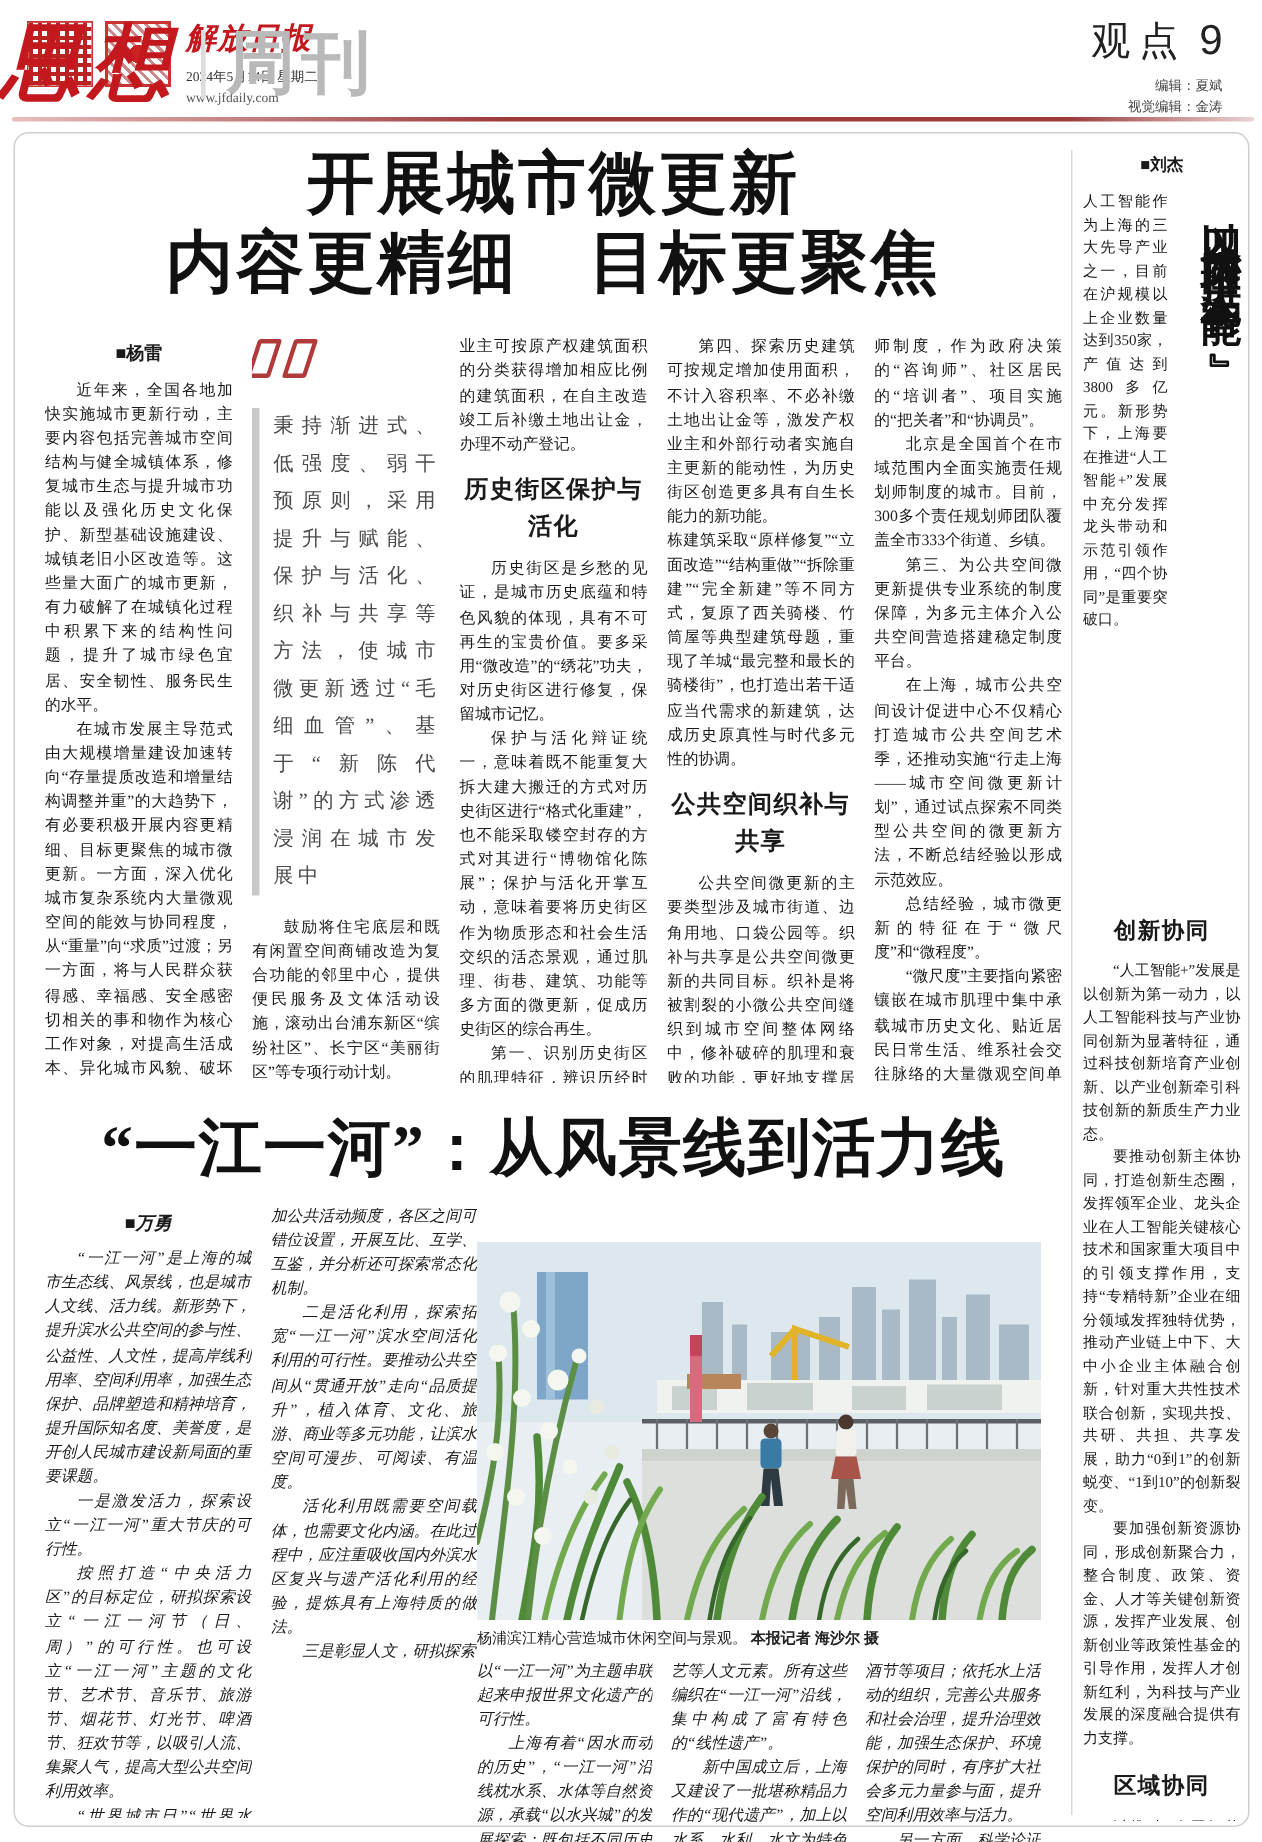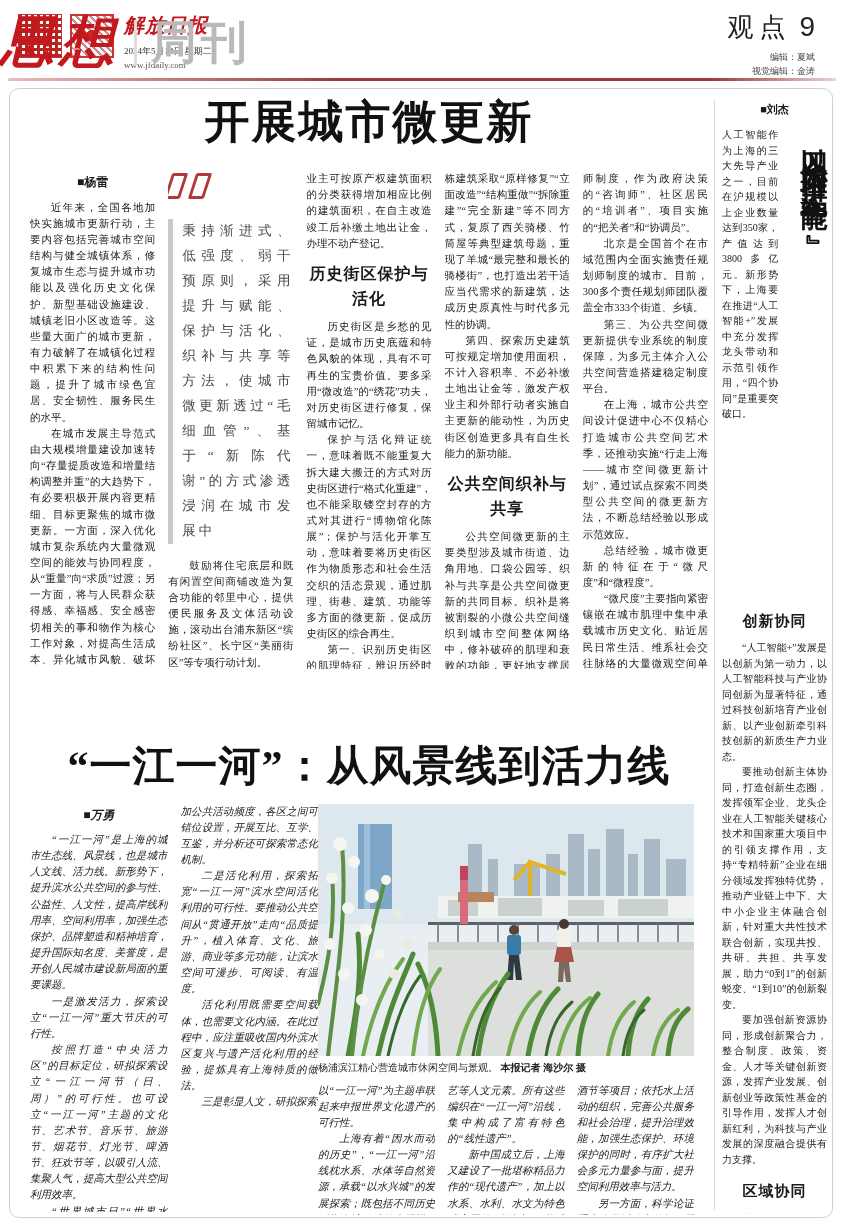--- a/index.html
+++ b/index.html
@@ -52,21 +52,21 @@
               transform:skewX(-18deg); margin-right:8px; border-radius:2px; background:#fff; }
   .pq-text { border-left:5px solid #c9c9c9; padding-left:9px; font-size:13.5px; line-height:1.85;
              color:#4a4a4a; letter-spacing:3px; text-align:justify; }
 
   
   #bot-art { position:absolute; left:30px; top:742px; width:678px; height:472px; }
   #bot-art .headline { font-size:42px; letter-spacing:1px; }
   #bot-body { display:flex; margin-top:12px; height:408px; }
   #bot-left { width:288px; display:flex; gap:13px; height:100%; overflow:hidden; }
   #bot-left .col { font-style:italic; font-size:10.5px; }
-  #bot-right { width:376px; }
+  #bot-right { width:376px;margin-top:24px; }
   #photo { width:376px; height:252px; overflow:hidden; background:#dfe7ea; }
   #caption { font-size:10px; margin-top:5px; color:#222; }
   #caption b { font-family:"Liberation Sans",sans-serif; }
   #bot-cols { display:flex; gap:12px; margin-top:8px; height:132px; overflow:hidden; }
   #bot-cols .col { font-style:italic; font-size:10.5px; }
 
   
   #sidebar { position:absolute; left:714px; top:96px; width:119px; height:1118px; padding:4px 6px 0 8px; overflow:hidden; }
   #sidebar:before { content:""; position:absolute; left:0; top:4px; bottom:4px; width:1px; background:#d9d9d9; }
   #side-top { display:flex; }
@@ -103,20 +103,21 @@
       </div>
     </div>
     <div id="rule"></div>
   </div>
 
   <div id="frame"></div>
 
   <div id="main-art">
     <div class="headline">
       <div>开展城市微更新</div>
+      <div>内容更精细　目标更聚焦</div>
     </div>
     <div id="main-cols">
       <div class="col">
           <div class="byline">■杨雷</div>
           <p class="para">近年来，全国各地加快实施城市更新行动，主要内容包括完善城市空间结构与健全城镇体系，修复城市生态与提升城市功能以及强化历史文化保护、新型基础设施建设、城镇老旧小区改造等。这些量大面广的城市更新，有力破解了在城镇化过程中积累下来的结构性问题，提升了城市绿色宜居、安全韧性、服务民生的水平。</p>
           <p class="para">在城市发展主导范式由大规模增量建设加速转向“存量提质改造和增量结构调整并重”的大趋势下，有必要积极开展内容更精细、目标更聚焦的城市微更新。一方面，深入优化城市复杂系统内大量微观空间的能效与协同程度，从“重量”向“求质”过渡；另一方面，将与人民群众获得感、幸福感、安全感密切相关的事和物作为核心工作对象，对提高生活成本、异化城市风貌、破坏社会网络等行为予以约束、纠偏。</p>
         </div>
       <div class="col">
           <div class="pullquote">
             <div class="qmarks"><i></i><i></i></div>
@@ -125,22 +126,22 @@
           <p class="para">鼓励将住宅底层和既有闲置空间商铺改造为复合功能的邻里中心，提供便民服务及文体活动设施，滚动出台浦东新区“缤纷社区”、长宁区“美丽街区”等专项行动计划。</p>
         </div>
       <div class="col">
           <p class="para noindent">业主可按原产权建筑面积的分类获得增加相应比例的建筑面积，在自主改造竣工后补缴土地出让金，办理不动产登记。</p>
           <h3 class="subhead">历史街区保护与活化</h3>
           <p class="para">历史街区是乡愁的见证，是城市历史底蕴和特色风貌的体现，具有不可再生的宝贵价值。要多采用“微改造”的“绣花”功夫，对历史街区进行修复，保留城市记忆。</p>
           <p class="para">保护与活化辩证统一，意味着既不能重复大拆大建大搬迁的方式对历史街区进行“格式化重建”，也不能采取镂空封存的方式对其进行“博物馆化陈展”；保护与活化开掌互动，意味着要将历史街区作为物质形态和社会生活交织的活态景观，通过肌理、街巷、建筑、功能等多方面的微更新，促成历史街区的综合再生。</p>
           <p class="para">第一、识别历史街区的肌理特征，辨识历经时间不断积淀形成的街巷格局、空间尺度与建筑风貌，分级分类加以尊重和延续。</p>
         </div>
       <div class="col">
+          <p class="para">第四、探索历史建筑可按规定增加使用面积，不计入容积率、不必补缴土地出让金等，激发产权业主和外部行动者实施自主更新的能动性，为历史街区创造更多具有自生长能力的新功能。</p>
           <p class="para noindent">栋建筑采取“原样修复”“立面改造”“结构重做”“拆除重建”“完全新建”等不同方式，复原了西关骑楼、竹筒屋等典型建筑母题，重现了羊城“最完整和最长的骑楼街”，也打造出若干适应当代需求的新建筑，达成历史原真性与时代多元性的协调。</p>
-          <p class="para">第四、探索历史建筑可按规定增加使用面积，不计入容积率、不必补缴土地出让金等，激发产权业主和外部行动者实施自主更新的能动性，为历史街区创造更多具有自生长能力的新功能。</p>
           <h3 class="subhead">公共空间织补与共享</h3>
           <p class="para">公共空间微更新的主要类型涉及城市街道、边角用地、口袋公园等。织补与共享是公共空间微更新的共同目标。织补是将被割裂的小微公共空间缝织到城市空间整体网络中，修补破碎的肌理和衰败的功能，更好地支撑居民休憩、运动、交往、通学等行为；共享是把更多高品质的开放空间还给市民。</p>
         </div>
       <div class="col">
           <p class="para noindent">师制度，作为政府决策的“咨询师”、社区居民的“培训者”、项目实施的“把关者”和“协调员”。</p>
           <p class="para">北京是全国首个在市域范围内全面实施责任规划师制度的城市。目前，300多个责任规划师团队覆盖全市333个街道、乡镇。</p>
           <p class="para">第三、为公共空间微更新提供专业系统的制度保障，为多元主体介入公共空间营造搭建稳定制度平台。</p>
           <p class="para">在上海，城市公共空间设计促进中心不仅精心打造城市公共空间艺术季，还推动实施“行走上海——城市空间微更新计划”，通过试点探索不同类型公共空间的微更新方法，不断总结经验以形成示范效应。</p>
           <p class="para">总结经验，城市微更新的特征在于“微尺度”和“微程度”。</p>
           <p class="para">“微尺度”主要指向紧密镶嵌在城市肌理中集中承载城市历史文化、贴近居民日常生活、维系社会交往脉络的大量微观空间单元，包括老旧小区、历史街区、公共空间等。</p>

